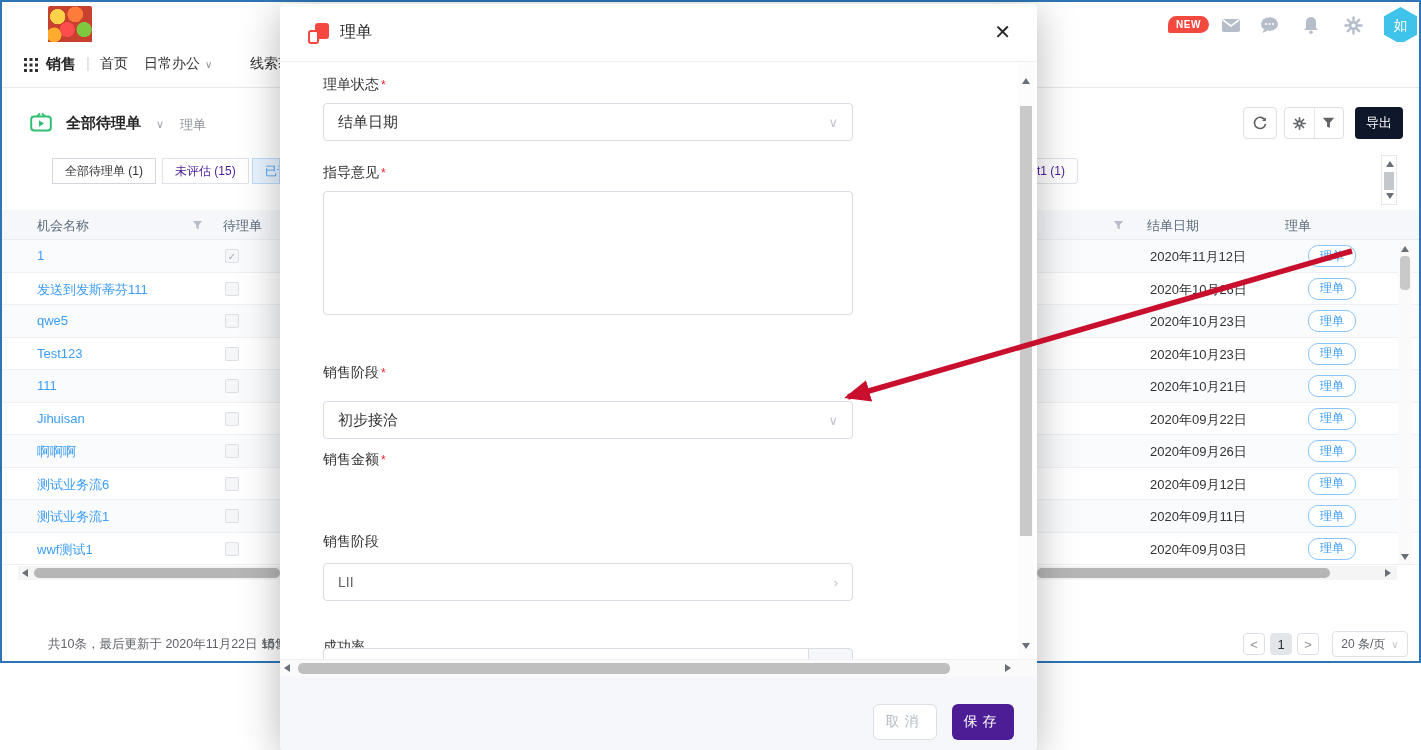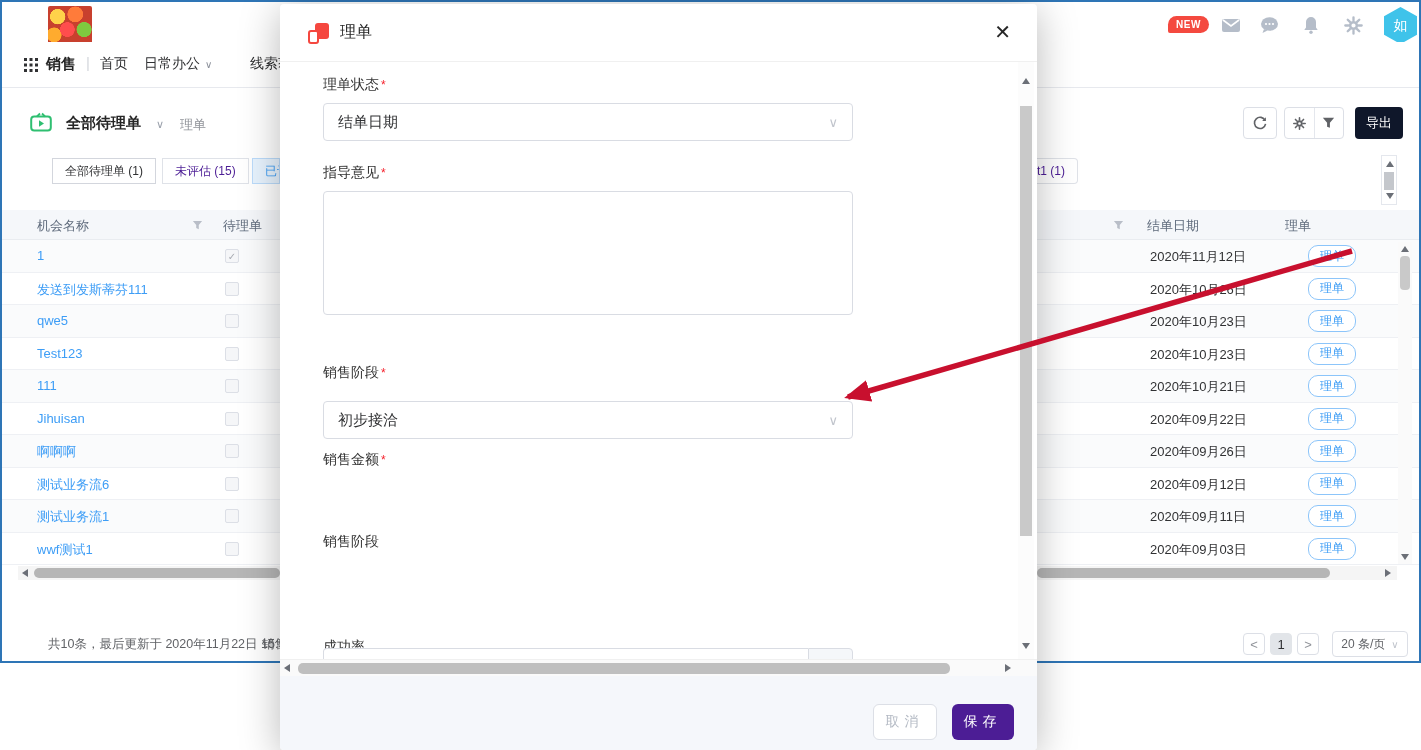--- a/index.html
+++ b/index.html
@@ -392,20 +392,24 @@
         <span class="chev">∨</span>
       </div>
 
       <div class="m-label" style="top:389px">
         <span>销售金额</span><span class="req">*</span>
       </div>
 
       <div class="m-label" style="top:471px">
         <span>销售阶段</span>
       </div>
+      <div class="m-input" style="top:501px">
+        <span style="font-size:14px;color:#606266">LII</span>
+        <span class="chev">›</span>
+      </div>
 
       <div class="m-label" style="top:576px">
         <span>成功率</span>
       </div>
       <div class="m-group" style="top:586px">
         <span class="gi" style="color:#606266">10.00</span>
         <span class="ga">%</span>
       </div>
     </div>
 

